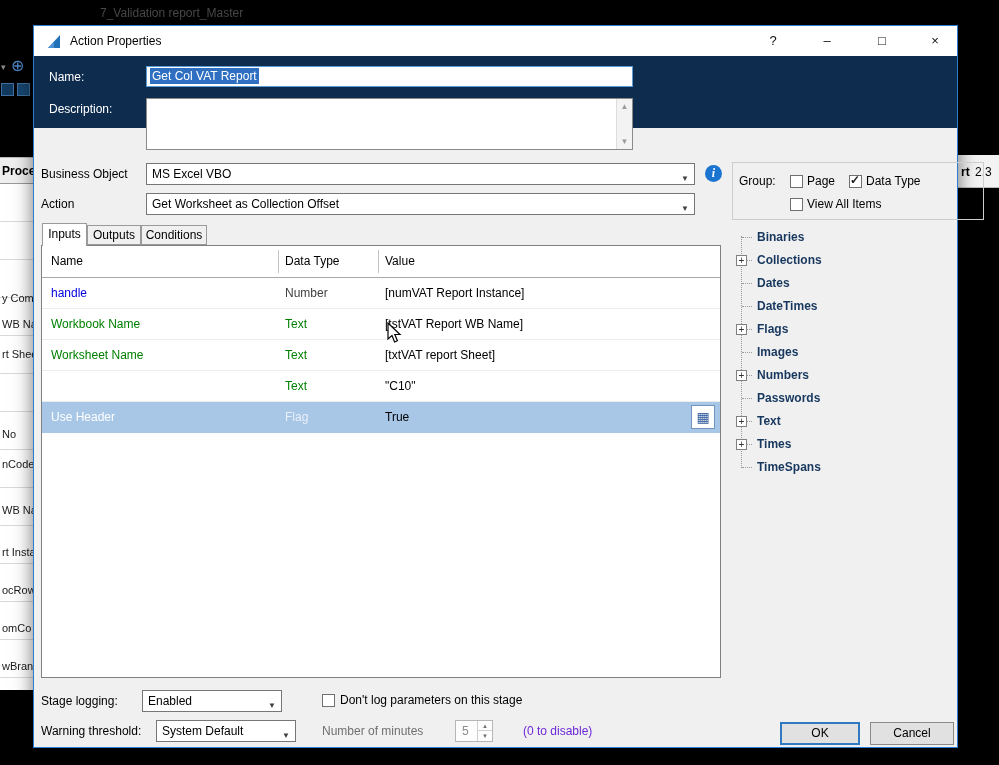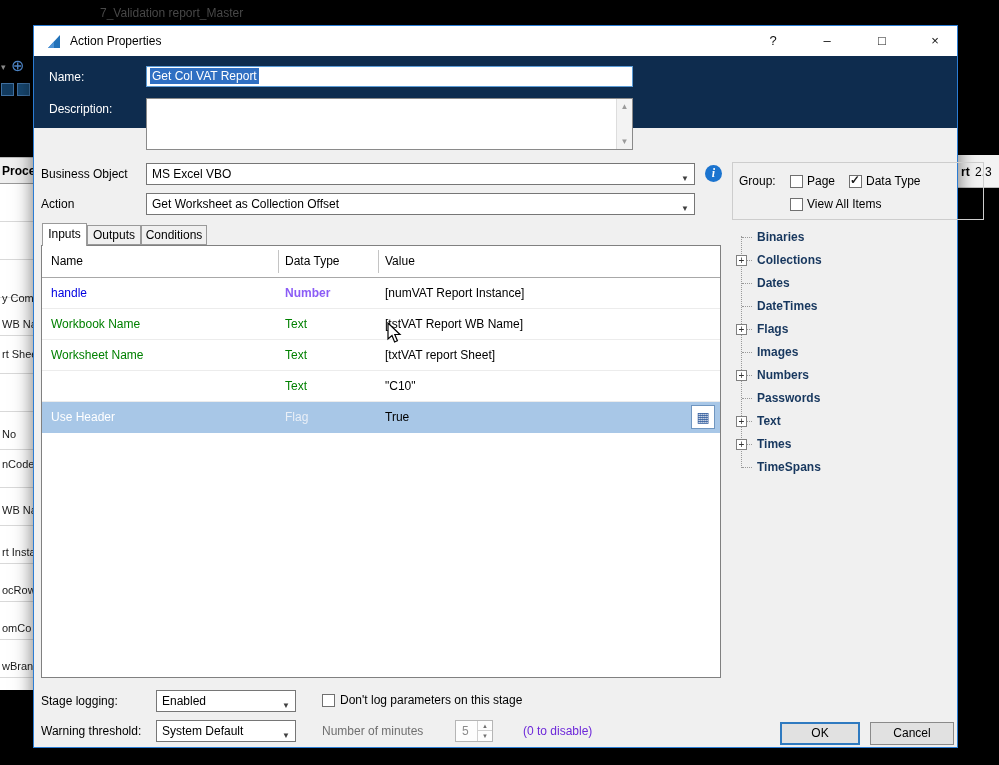--- a/index.html
+++ b/index.html
@@ -71,21 +71,21 @@
 
 #tree{left:698px;top:200px;width:222px;height:260px}
 #tree .vline{position:absolute;left:9px;top:10px;height:232px;border-left:1px dotted #9a9a9a}
 .titem{left:0;right:0;height:23px;line-height:23px}
 .titem .dash{position:absolute;left:10px;top:11px;width:10px;border-top:1px dotted #9a9a9a}
 .titem .lbl{position:absolute;left:25px;font-weight:bold;color:#17375e}
 .titem .plus{display:none;position:absolute;left:4px;top:6px;width:11px;height:11px;background:#fff;border:1px solid #808080;z-index:2;text-align:center;line-height:9px;font-size:10px;color:#333}
 .titem.expandable .plus{display:block}
 
 #lab-sl{left:7px;top:668px}
-#cmb-sl{left:122px;top:664px;width:140px;height:22px}
+#cmb-sl{left:108px;top:664px;width:140px;height:22px}
 #cb-log{left:288px;top:668px}
 #cbl-log{left:306px;top:667px}
 #lab-wt{left:7px;top:698px}
 #cmb-wt{left:122px;top:694px;width:140px;height:22px}
 #lab-min{left:288px;top:698px;color:#707070}
 #spin{left:421px;top:694px;width:38px;height:22px;background:#fdfdfd;border:1px solid #b5b5b5}
 #spin .val{position:absolute;left:6px;top:3px;color:#8c8c8c}
 #spin .btns{position:absolute;right:0;top:0;bottom:0;width:15px;border-left:1px solid #cfcfcf}
 #spin .sb{position:absolute;left:0;width:14px;height:10px;text-align:center;font-size:6px;color:#707070;line-height:10px}
 #spin .su{top:0;border-bottom:1px solid #cfcfcf}#spin .sd{bottom:0}
@@ -170,21 +170,21 @@
   <div class="ab" id="tbl">
     <span class="ab th" id="th-0">Name</span>
     <span class="ab th" id="th-1">Data Type</span>
     <span class="ab th" id="th-2">Value</span>
     <span class="ab colsep" id="cs-0"></span>
     <span class="ab colsep" id="cs-1"></span>
     <div class="ab hline"></div>
 
     <div class="ab trow" style="top:32px">
       <span class="c1" style="color: rgb(0, 0, 224);">handle</span>
-      <span class="c2" style="color: #8b5cf6; font-weight: bold;">Number</span>
+      <span class="c2" style="color: #404040;">Number</span>
       <span class="c3">[numVAT Report Instance]</span>
     </div>
     <div class="ab trow" style="top:63px">
       <span class="c1" style="color: rgb(0, 128, 0);">Workbook Name</span>
       <span class="c2" style="color: rgb(0, 128, 0);">Text</span>
       <span class="c3">[tstVAT Report WB Name]</span>
     </div>
     <div class="ab trow" style="top:94px">
       <span class="c1" style="color: rgb(0, 128, 0);">Worksheet Name</span>
       <span class="c2" style="color: rgb(0, 128, 0);">Text</span>

